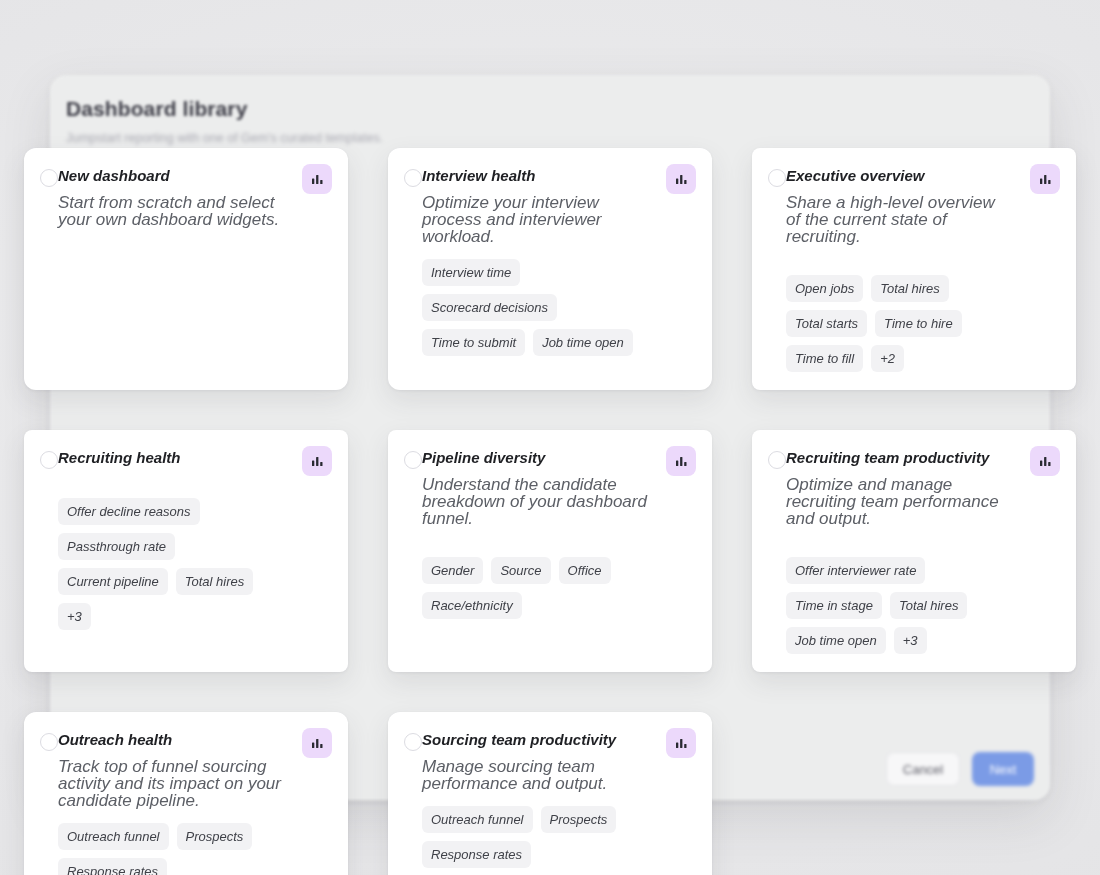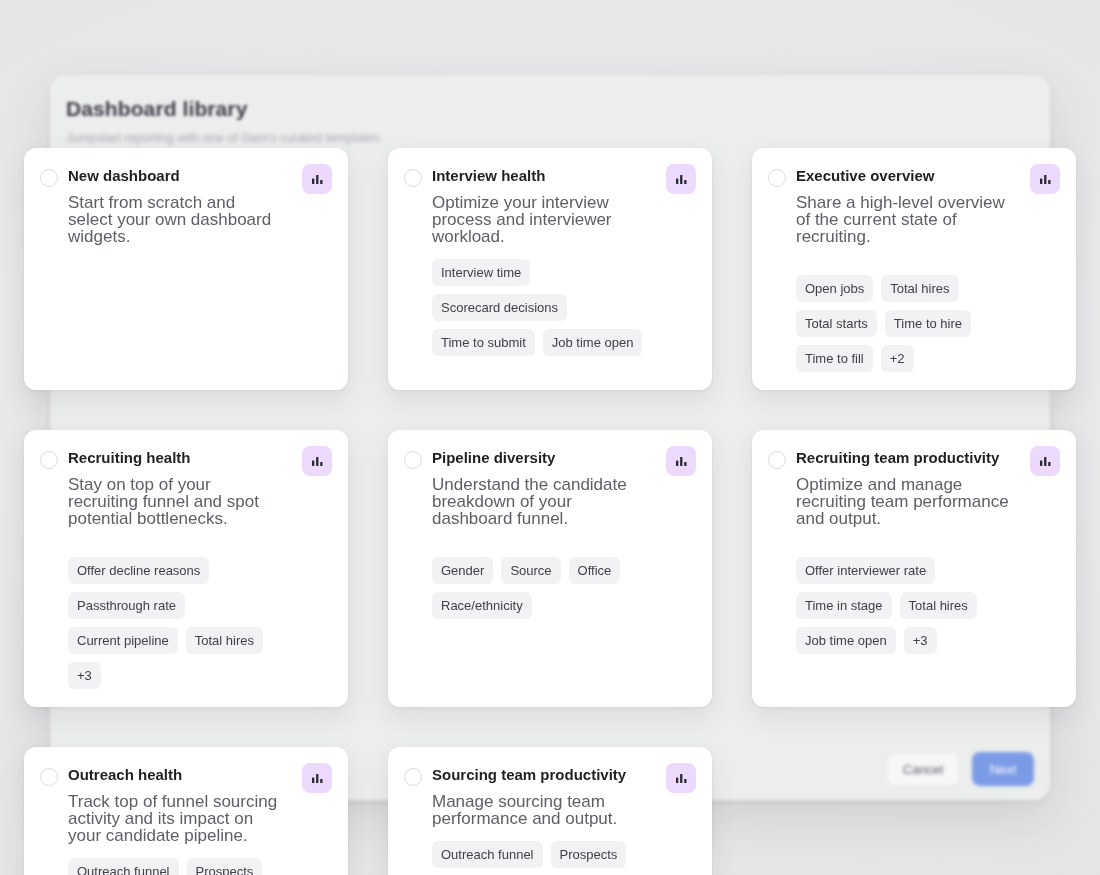--- a/index.html
+++ b/index.html
@@ -110,26 +110,26 @@
     row-gap: 40px;
   }
 
   .card {
     background: #ffffff;
     border-radius: 12px;
     padding: 16px 18px 18px 16px;
     box-shadow: 0 10px 26px rgba(55,55,70,.10), 0 1px 3px rgba(55,55,70,.07);
     position: relative;
     display: flex;
-    gap: 10px;
     align-items: flex-start;
+    font-style: italic;
   }
 
   .card.h-tall  { min-height: 165px; }
-  .card.h-mid   { min-height: 170px; }
+  .card.h-mid   { min-height: 170px; border-radius: 8px; }
   .card.h-short { min-height: 160px; }
 
   .radio {
     width: 18px;
     height: 18px;
     border-radius: 50%;
     border: 1.5px solid #dcdce2;
     flex: 0 0 auto;
     margin-top: 5px;
     background: #fff;
@@ -261,21 +261,20 @@
           <rect x="2" y="6.5" width="2.3" height="5.5" rx="0.6" fill="#2a2a32"></rect>
           <rect x="6.1" y="3" width="2.3" height="9" rx="0.6" fill="#2a2a32"></rect>
           <rect x="10.2" y="8" width="2.3" height="4" rx="0.6" fill="#2a2a32"></rect>
         </svg>
       </div>
     </div>
     <div class="card h-mid">
       <div class="radio"></div>
       <div class="card-body">
         <div class="card-title">Recruiting health</div>
-        <div class="card-desc">Stay on top of your recruiting funnel and spot potential bottlenecks.</div>
         <div class="chips pushed">
           <span class="chip">Offer decline reasons</span>
           <span class="chip">Passthrough rate</span>
           <span class="chip">Current pipeline</span>
           <span class="chip">Total hires</span>
           <span class="chip">+3</span>
         </div>
       </div>
       <div class="icon-badge">
         <svg width="15" height="15" viewBox="0 0 15 15" aria-hidden="true">

